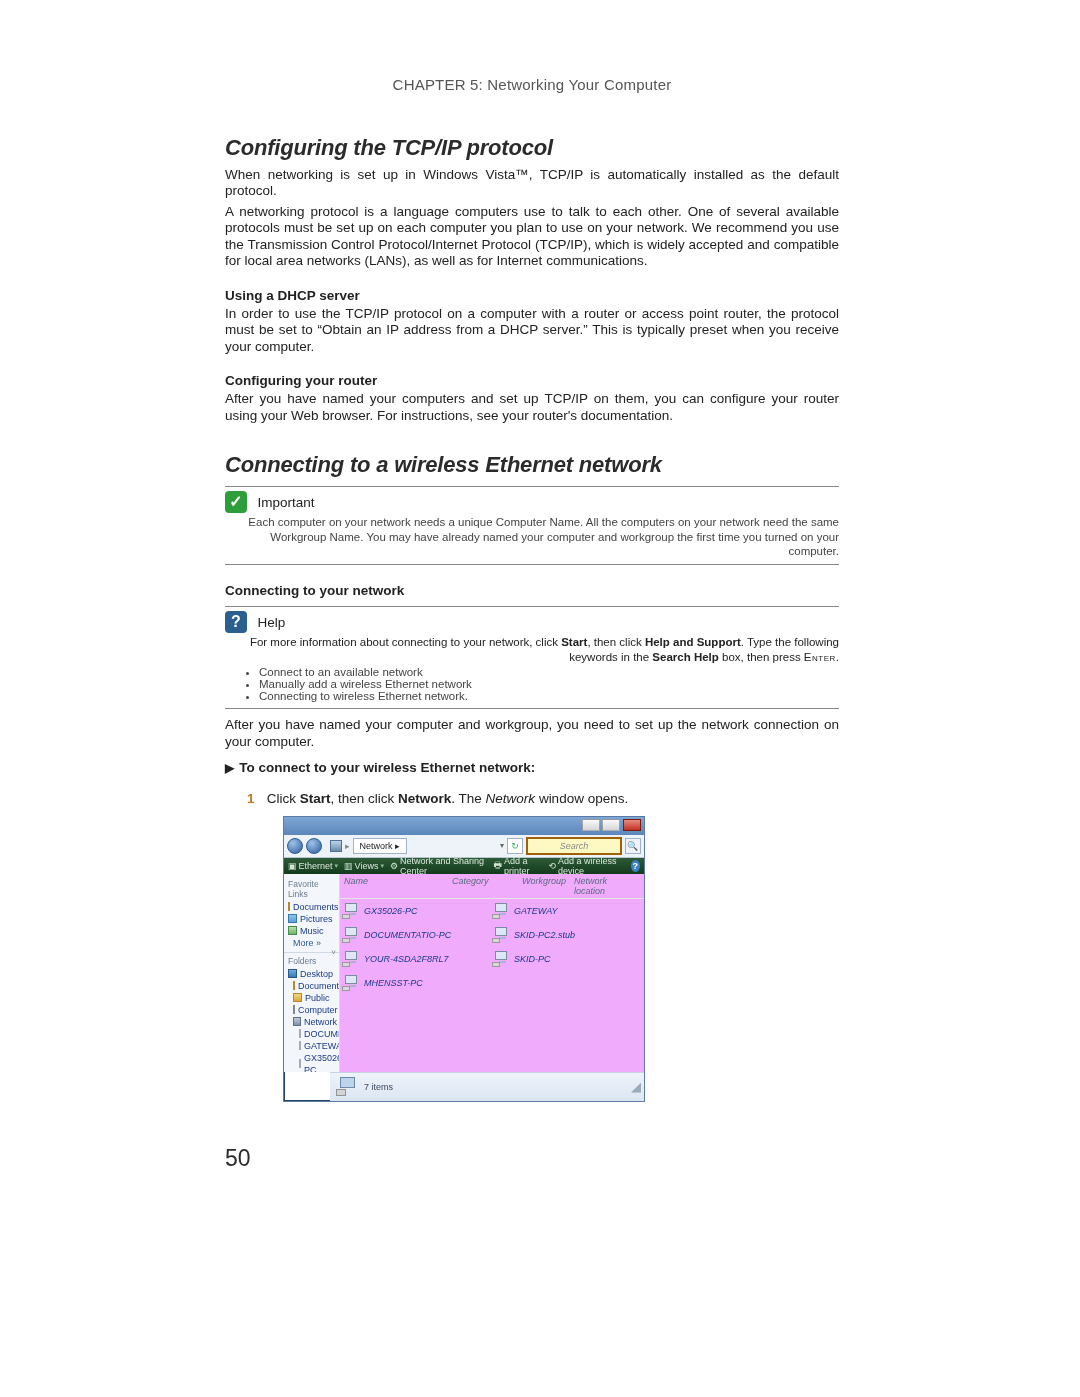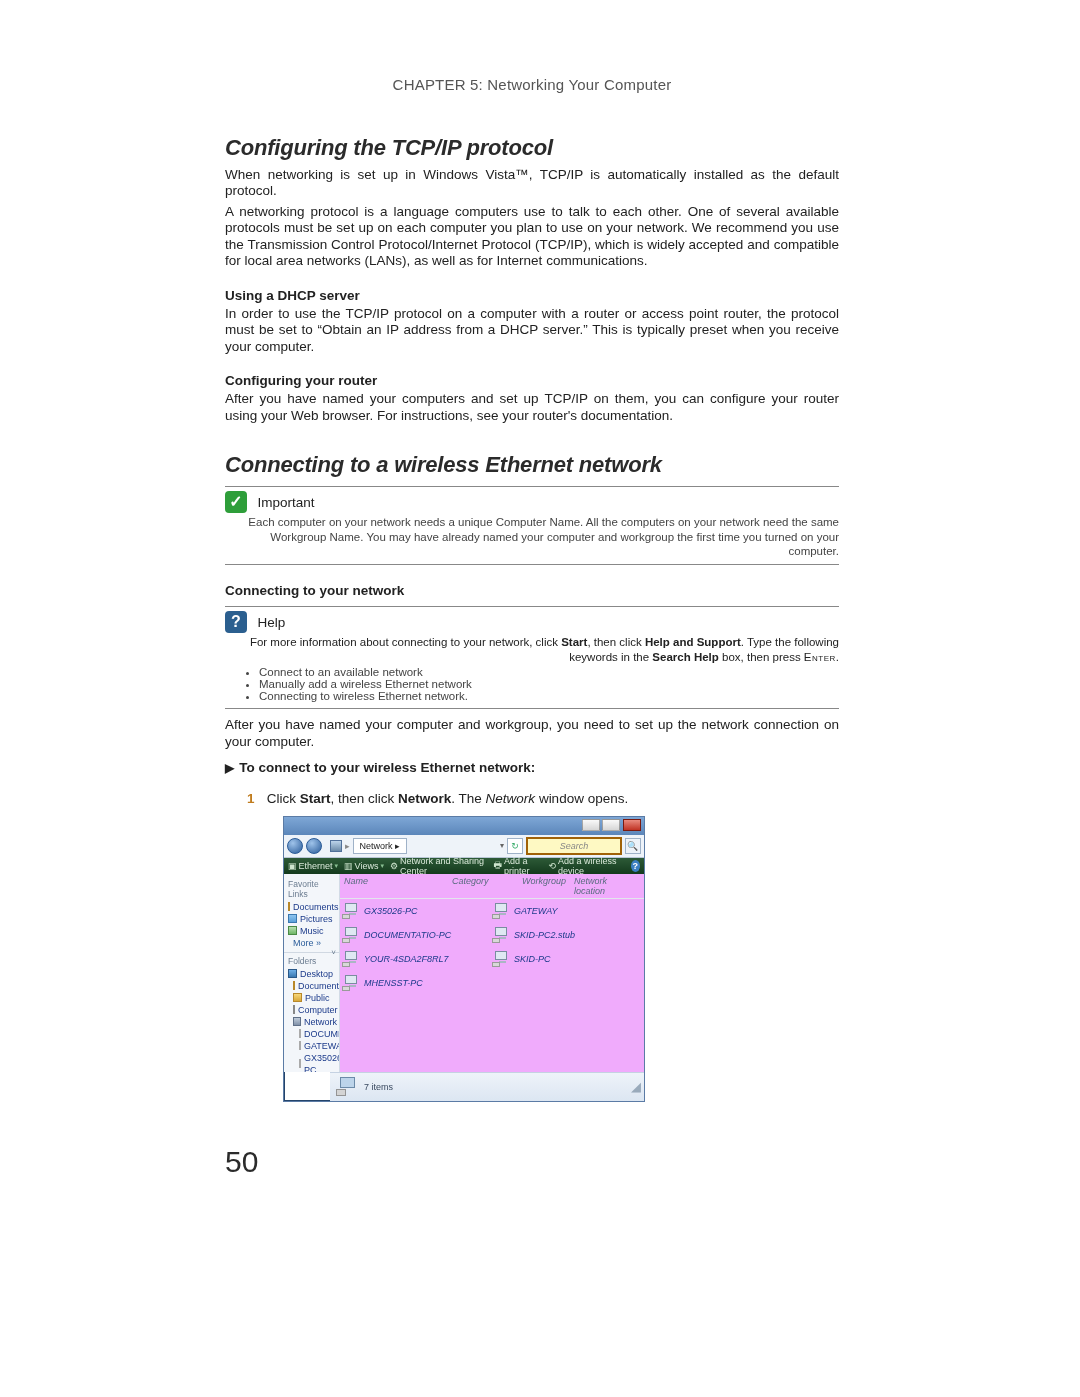--- a/index.html
+++ b/index.html
@@ -258,21 +258,21 @@
   }
   .vista-status .big .screen{position:absolute;left:4px;top:0;width:15px;height:11px;background:#bcd4ea;border:1px solid #6b8aa8;box-sizing:border-box;}
   .vista-status .big .base{position:absolute;left:0;top:12px;width:10px;height:7px;background:#d4d4d4;border:1px solid #949494;box-sizing:border-box;}
   .vista-status .txt { font-size:9px; color:#3a4a60; }
   .resize { margin-left:auto; color:#9ab; font-size:13px; letter-spacing:-3px;}
 
   .page-number {
     position: absolute;
     left: 225px;
     top: 1145px;
-    font-size: 30px;
+    font-size: 23px;
     font-weight: 400;
     color: #2b2b2b;
   }
 </style>
 </head>
 <body>
 
 <div class="page">
   <div class="chapter-header">CHAPTER 5: Networking Your Computer</div>
 

